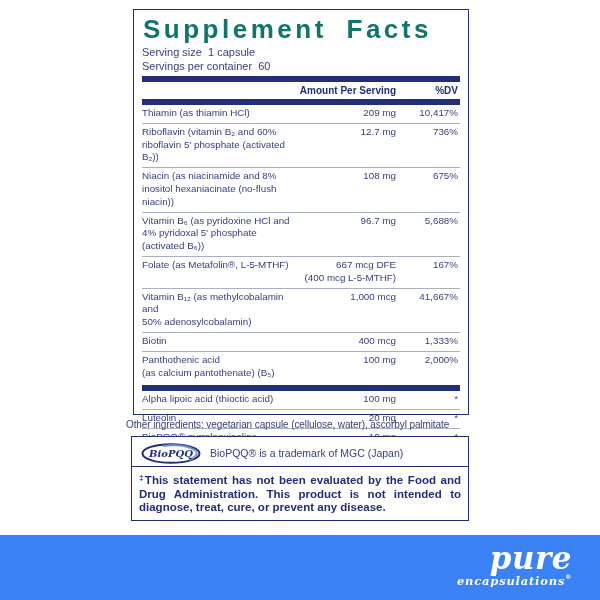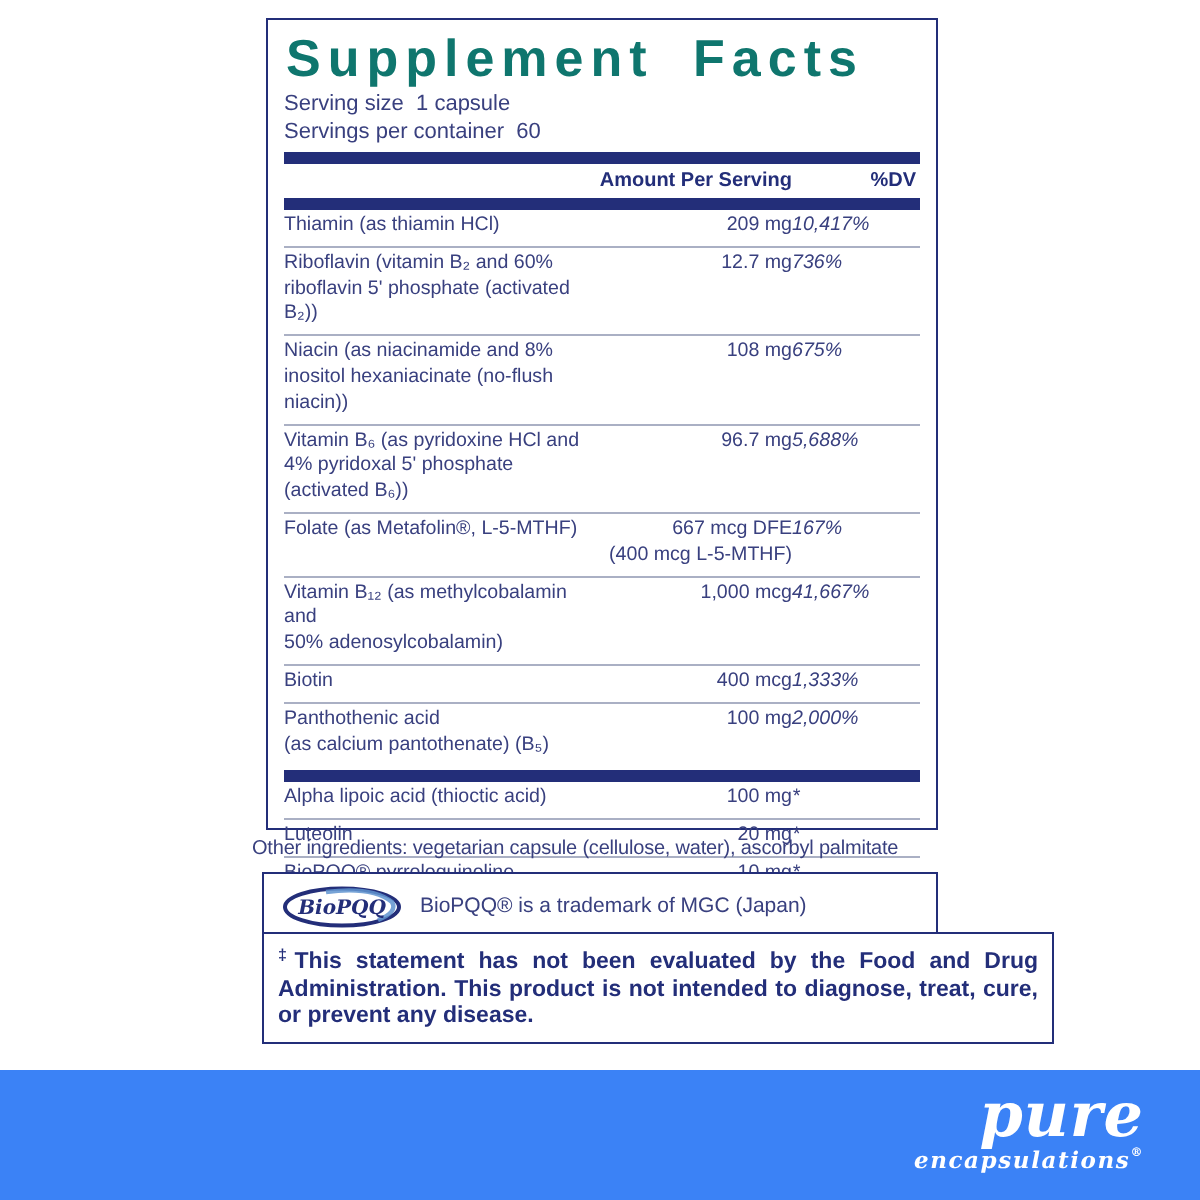--- a/index.html
+++ b/index.html
@@ -22,34 +22,34 @@
   .thick-bar.mt0{margin-top:0;}
   .t-head{display:flex;padding:3px 0 3px 0;font-size:10px;font-weight:bold;color:#232e79;}
   .t-head .c-label{flex:1;}
   .t-head .c-amt{width:118px;text-align:right;}
   .t-head .c-dv{width:62px;text-align:right;padding-right:2px;}
   .t-rows{}
   .t-row{display:flex;padding:2px 0 3px 0;font-size:9.8px;line-height:12.8px;color:#39407f;}
   .t-row + .t-row{border-top:1px solid #aab0c4;}
   .t-row .c-label{flex:1;white-space:pre-line;padding-right:4px;}
   .t-row .c-amt{width:100px;text-align:right;white-space:pre-line;}
-  .t-row .c-dv{width:62px;text-align:left;padding-right:2px;font-style:italic;}
+  .t-row .c-dv{width:62px;text-align:right;padding-right:2px;}
   .footnote{font-size:10px;color:#39407f;padding:4px 0 0 15px;line-height:12px;}
   
   .other-ingredients{
     position:absolute;left:126px;top:419px;width:354px;
     font-size:10px;letter-spacing:-0.1px;color:#39407f;line-height:12px;
   }
   .biopqq-box{
     position:absolute;left:131px;top:436px;width:338px;height:34px;box-sizing:border-box;
     border:1px solid #232e79;display:flex;align-items:center;gap:9px;padding-left:9px;background:#fff;
   }
   .biopqq-text{font-size:10.5px;color:#39407f;}
   .disclaimer-box{
-    position:absolute;left:131px;top:466px;width:396px;box-sizing:border-box;
+    position:absolute;left:131px;top:466px;width:338px;box-sizing:border-box;
     border:1.5px solid #232e79;background:#fff;padding:4px 7px 5px 7px;
   }
   .disclaimer-text{
     font-size:11.5px;font-weight:bold;color:#232e79;line-height:13.5px;text-align:justify;
   }
   .disclaimer-text sup{font-size:8px;vertical-align:4px;}
   
   .brand-band{
     position:absolute;left:0;right:0;top:535px;bottom:0;background:#3b82f6;
   }

